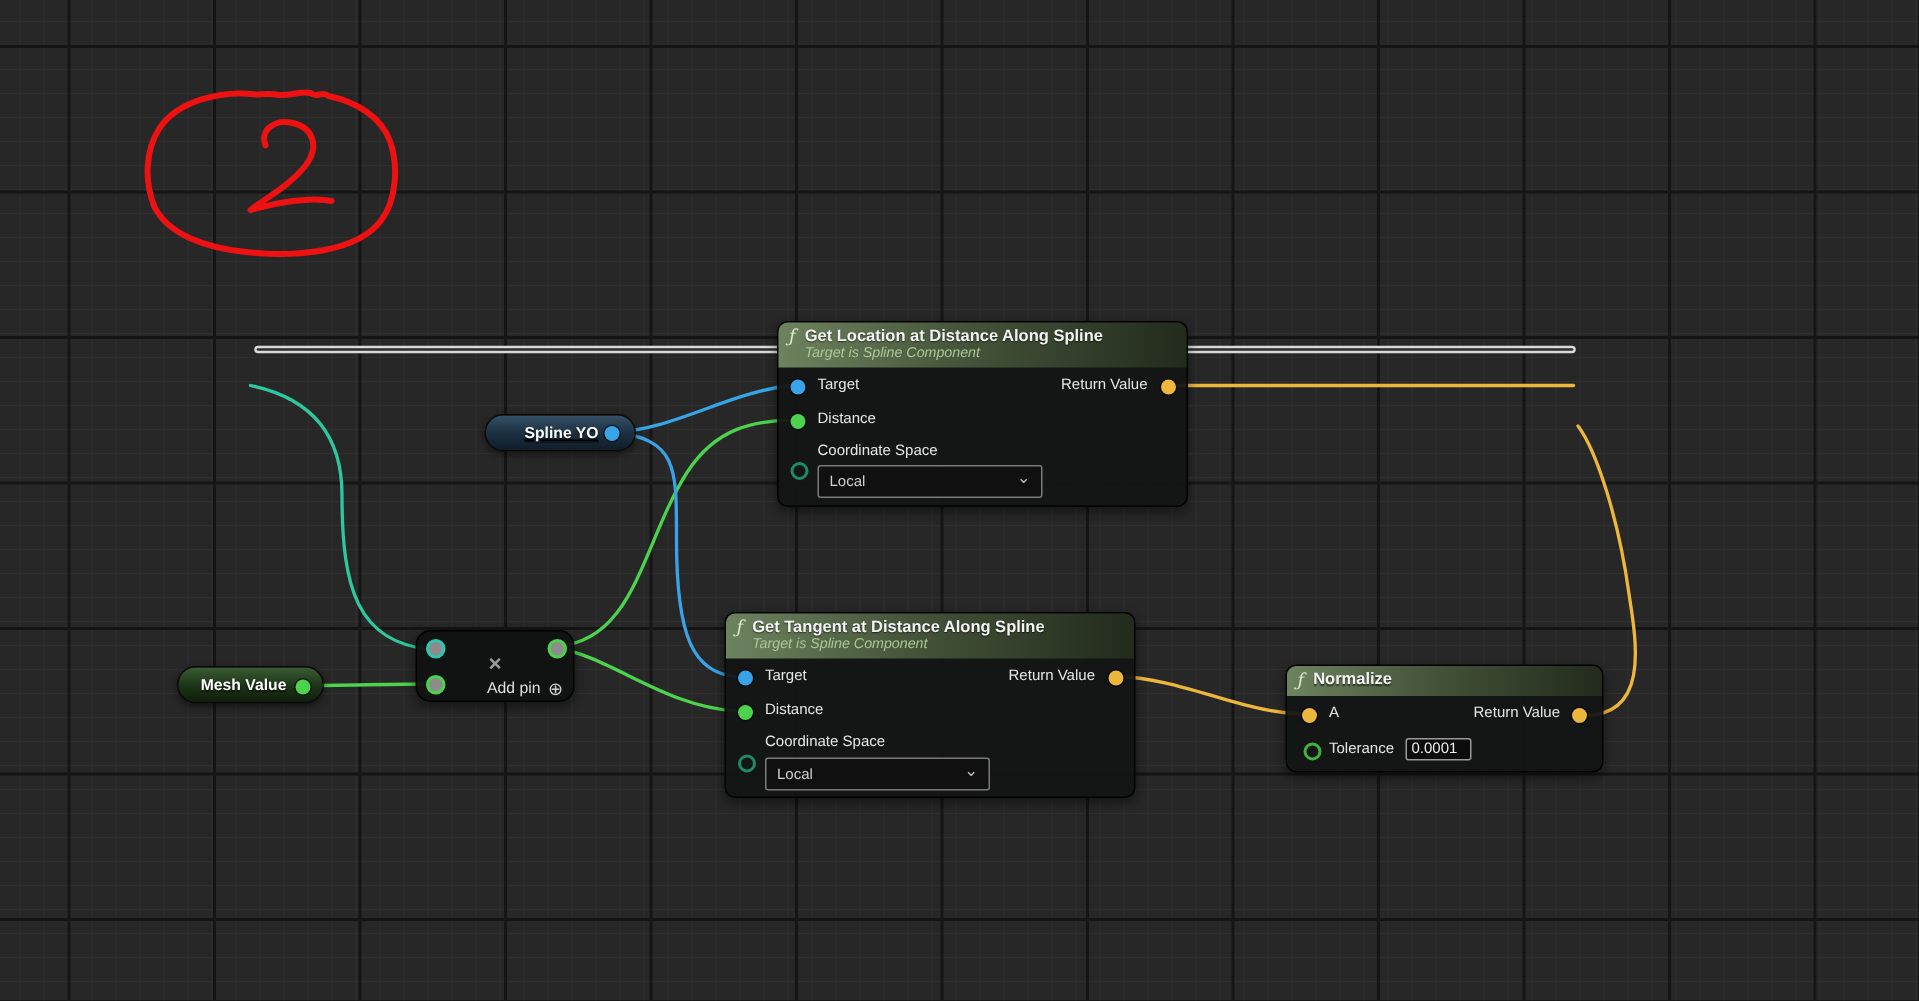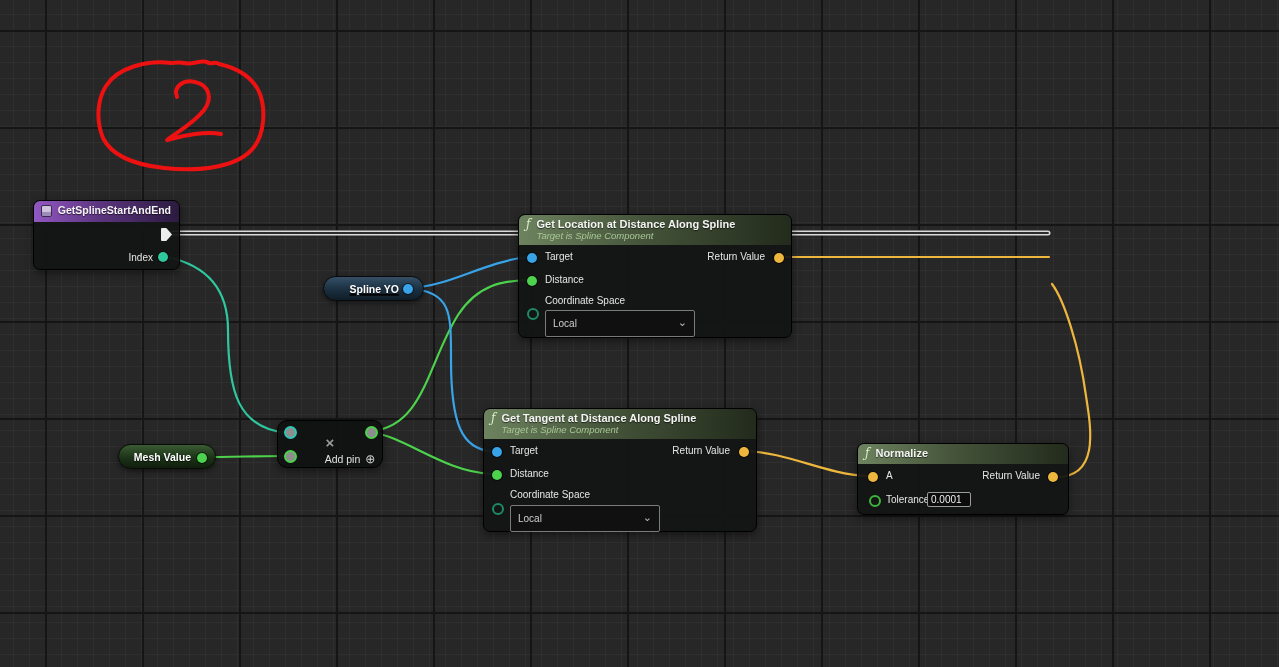--- a/index.html
+++ b/index.html
@@ -48,21 +48,21 @@
   .ring.floatring{border:2px solid #3cb53c;}
   .mulpin{position:absolute;width:9px;height:9px;border-radius:50%;background:#8d8d8d;}
   .mulpin.tealring{border:2px solid #2fc7b4;}
   .mulpin.greenring{border:2px solid #4cd24c;}
   .execpin{position:absolute;width:11px;height:13px;background:#ececec;
     clip-path:polygon(0 0,48% 0,100% 50%,48% 100%,0 100%);border-radius:1px;}
   .plabel{position:absolute;color:#e6e6e6;font-size:10px;white-space:nowrap;}
   .dropdown{
     position:absolute;display:flex;align-items:center;justify-content:space-between;
     background:#101010;border:1px solid #7a7a7a;border-radius:2px;
-    color:#cfcfcf;font-size:10px;padding:0 7px;height:27px;box-sizing:border-box;cursor:pointer;
+    color:#cfcfcf;font-size:10px;padding:0 7px;height:22px;box-sizing:border-box;cursor:pointer;
   }
   .dropdown .chev{color:#bdbdbd;font-size:11px;line-height:8px;margin-top:-4px;}
   .tolinput{
     position:absolute;background:#0c0c0c;border:1px solid #9a9a9a;border-radius:2px;
     color:#efefef;font-size:10px;width:44px;height:15px;padding:0 3px;box-sizing:border-box;
     font-family:"Liberation Sans",sans-serif;
   }
   .pill{
     position:absolute;z-index:2;height:25px;box-sizing:border-box;border-radius:13px;
     border:1px solid #0a0a0a;display:flex;align-items:center;justify-content:flex-end;
@@ -91,31 +91,20 @@
       <path d="M371 431 C424 427 428 362 458 315 C478 284 504 281 526 280" stroke="#4cd24c" stroke-width="2.2"></path>
       <path d="M371 432 C408 438 442 471 491 474" stroke="#4cd24c" stroke-width="2.2"></path>
       <path d="M409 288 C448 287 482 263 526 257" stroke="#39a3e8" stroke-width="2.2"></path>
       <path d="M409 288 C452 293 451 312 451 360 C451 424 462 449 491 451" stroke="#39a3e8" stroke-width="2.2"></path>
       <path d="M780 257 H1049" stroke="#edb63c" stroke-width="2.2"></path>
       <path d="M744 451 C788 452 824 474 867 476" stroke="#edb63c" stroke-width="2.2"></path>
       <path d="M1055 477 C1100 478 1091 428 1086 396 C1079 345 1064 300 1052 284" stroke="#edb63c" stroke-width="2.2"></path>
     </g>
   </svg>
 
-  <div class="node" style="left:33px;top:200px;width:147px;height:70px;">
-    <div class="hdr purple" style="height:21px;">
-      <span class="sqicon"></span>
-      <span class="titles">
-          <span class="ntitle small">GetSplineStartAndEnd</span>
-        </span>
-    </div>
-    <span class="execpin" style="left:127px;top:27px;"></span>
-    <span class="plabel" style="right:26px;top:51px;">Index</span>
-    <span class="pin teal" style="left:124px;top:51px;"></span>
-  </div>
 
   <div class="pill bluepill" style="left:323px;top:276px;width:101px;text-decoration:underline;">
     <span class="plbl">Spline YO</span>
     <span class="pin blue" style="left:79px;top:7px;"></span>
   </div>
 
   <div class="pill greenpill" style="left:118px;top:444px;width:98px;">
     <span class="plbl">Mesh Value</span>
     <span class="pin green" style="left:78px;top:8px;"></span>
   </div>
@@ -181,21 +170,21 @@
       <span class="titles">
           <span class="ntitle">Normalize</span>
         </span>
     </div>
     <span class="pin yellow" style="left:10px;top:28px;"></span>
     <span class="plabel" style="left:28px;top:26px;">A</span>
     <span class="plabel" style="right:28px;top:26px;">Return Value</span>
     <span class="pin yellow" style="left:190px;top:28px;"></span>
     <span class="ring floatring" style="left:11px;top:51px;"></span>
     <span class="plabel" style="left:28px;top:50px;">Tolerance</span>
-    <input class="tolinput" style="left: 69px; top: 48px;" value="0.0001">
+    <input class="tolinput" style="left: 79px; top: 48px;" value="0.0001">
   </div>
 
 
   <svg class="layer top" width="1279" height="667">
     <g fill="none" stroke="#ee1111" stroke-width="4" stroke-linecap="round" stroke-linejoin="round">
       <path d="M171 63 C148 60 118 67 106 86 C97 100 96 121 103 138 C112 156 136 165 164 168 C201 172 239 167 254 147 C264 134 266 111 260 94 C254 78 238 68 219 64 C215 60 211 66 207 62 C200 60 192 65 184 63 C179 62 174 63 171 63"></path>
       <path d="M177 97 C173 87 183 79 195 82 C209 85 213 98 204 110 C193 124 177 132 167 140 C184 135 207 131 221 134"></path>
     </g>
   </svg>
 

